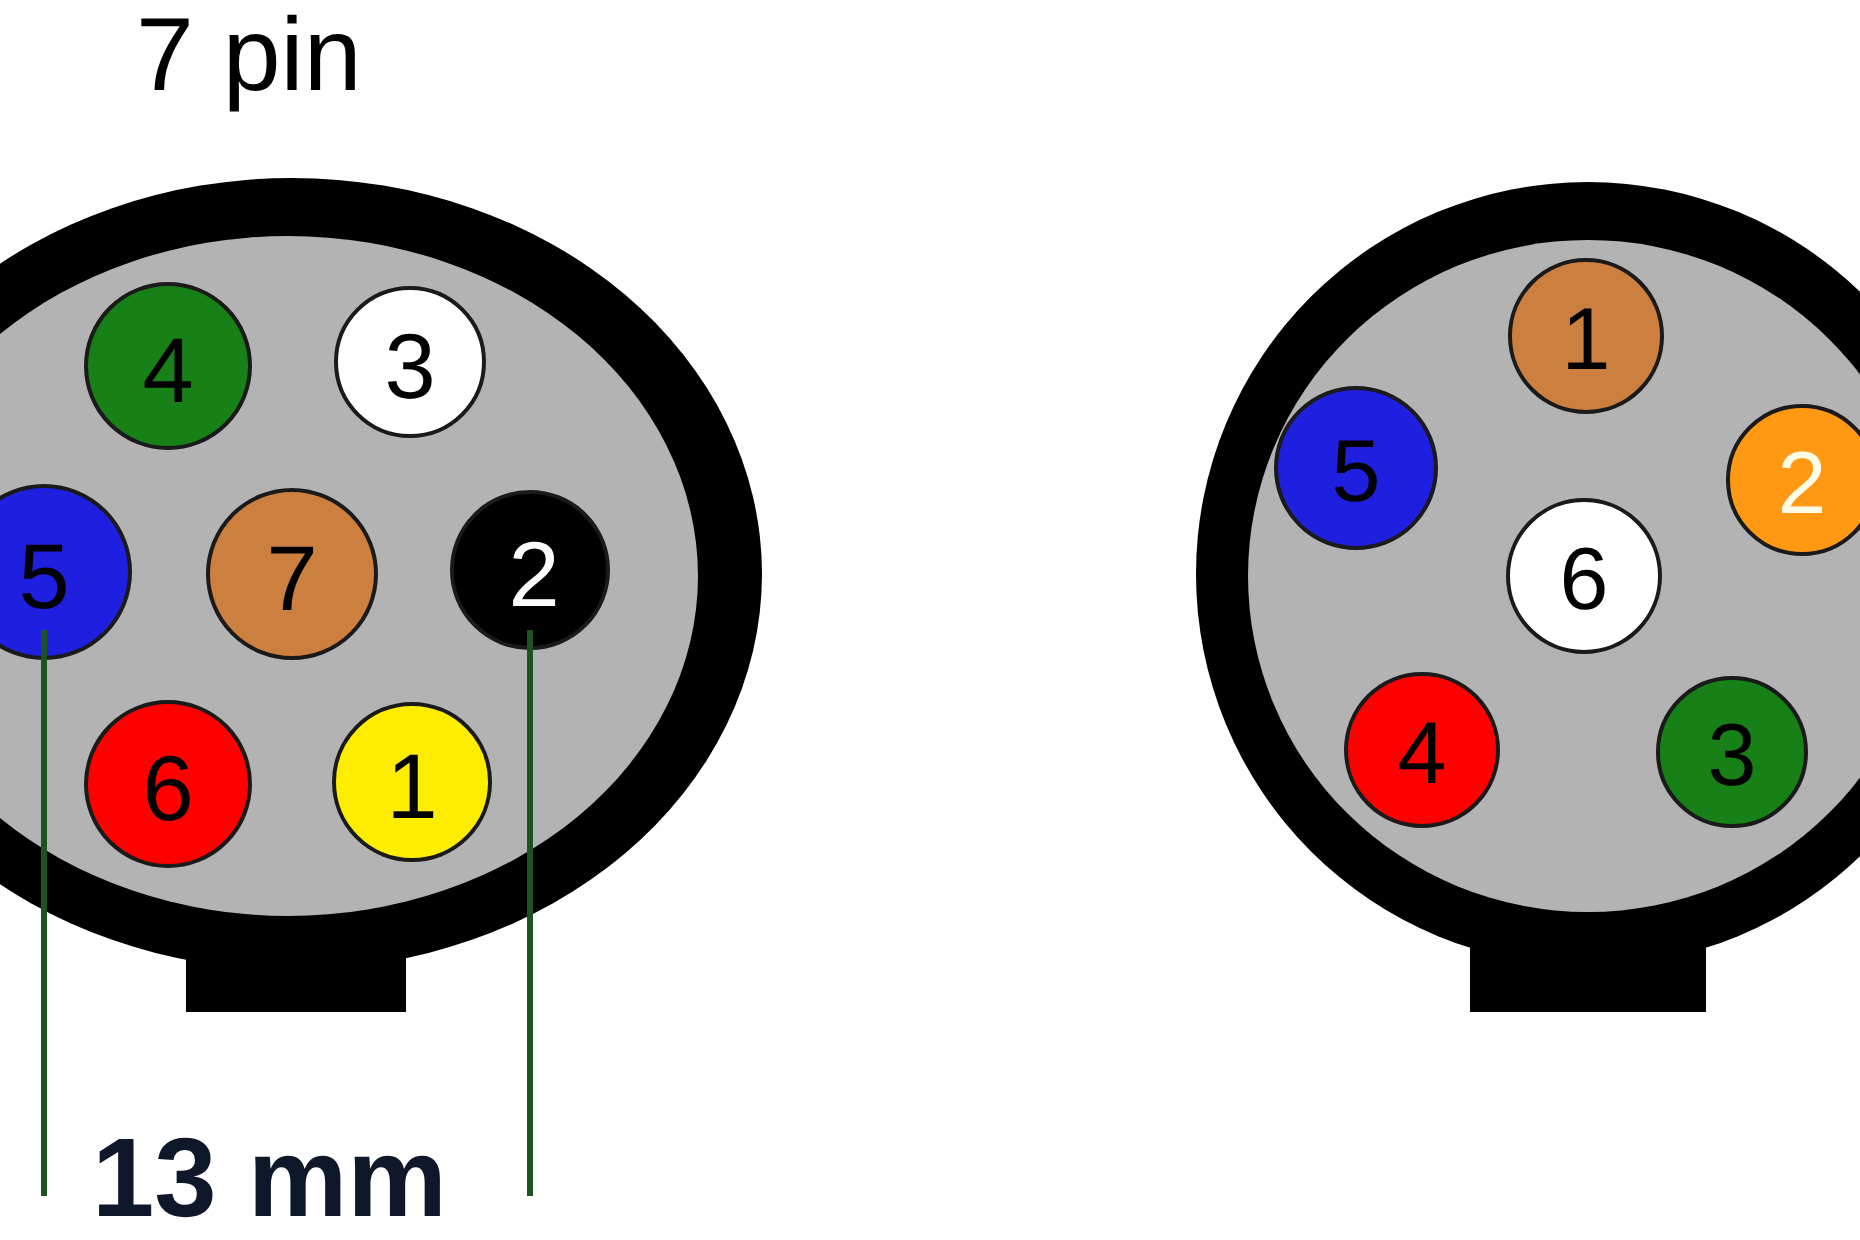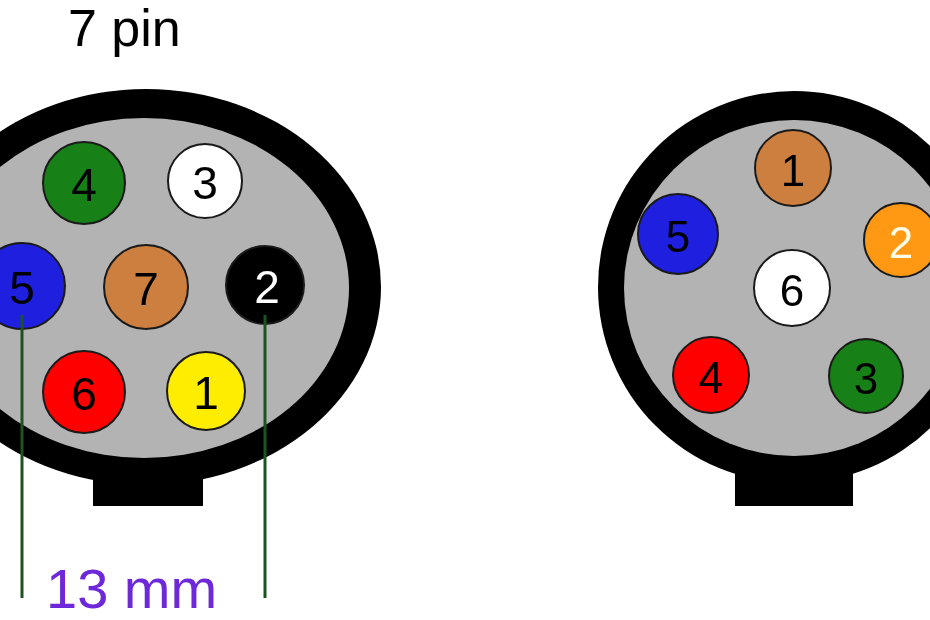--- a/index.html
+++ b/index.html
@@ -22,22 +22,22 @@
     color: #000000;
     white-space: nowrap;
     line-height: 1;
   }
   #title-7pin { left: 68px; top: 2px; }
   #title-6pin { left: 718px; top: 2px; }
 
   .dim-label {
     position: absolute;
     font-size: 56px;
-    font-weight: 400;
-    color: #6d28d9;
+    font-weight: 700;
+    color: #0f172a;
     white-space: nowrap;
     line-height: 1;
   }
   #dim-13mm { left: 46px; top: 561px; }
 
   
   .connector {
     position: absolute;
   }
   #connector-7pin { left: -112px; top: 88px; }

